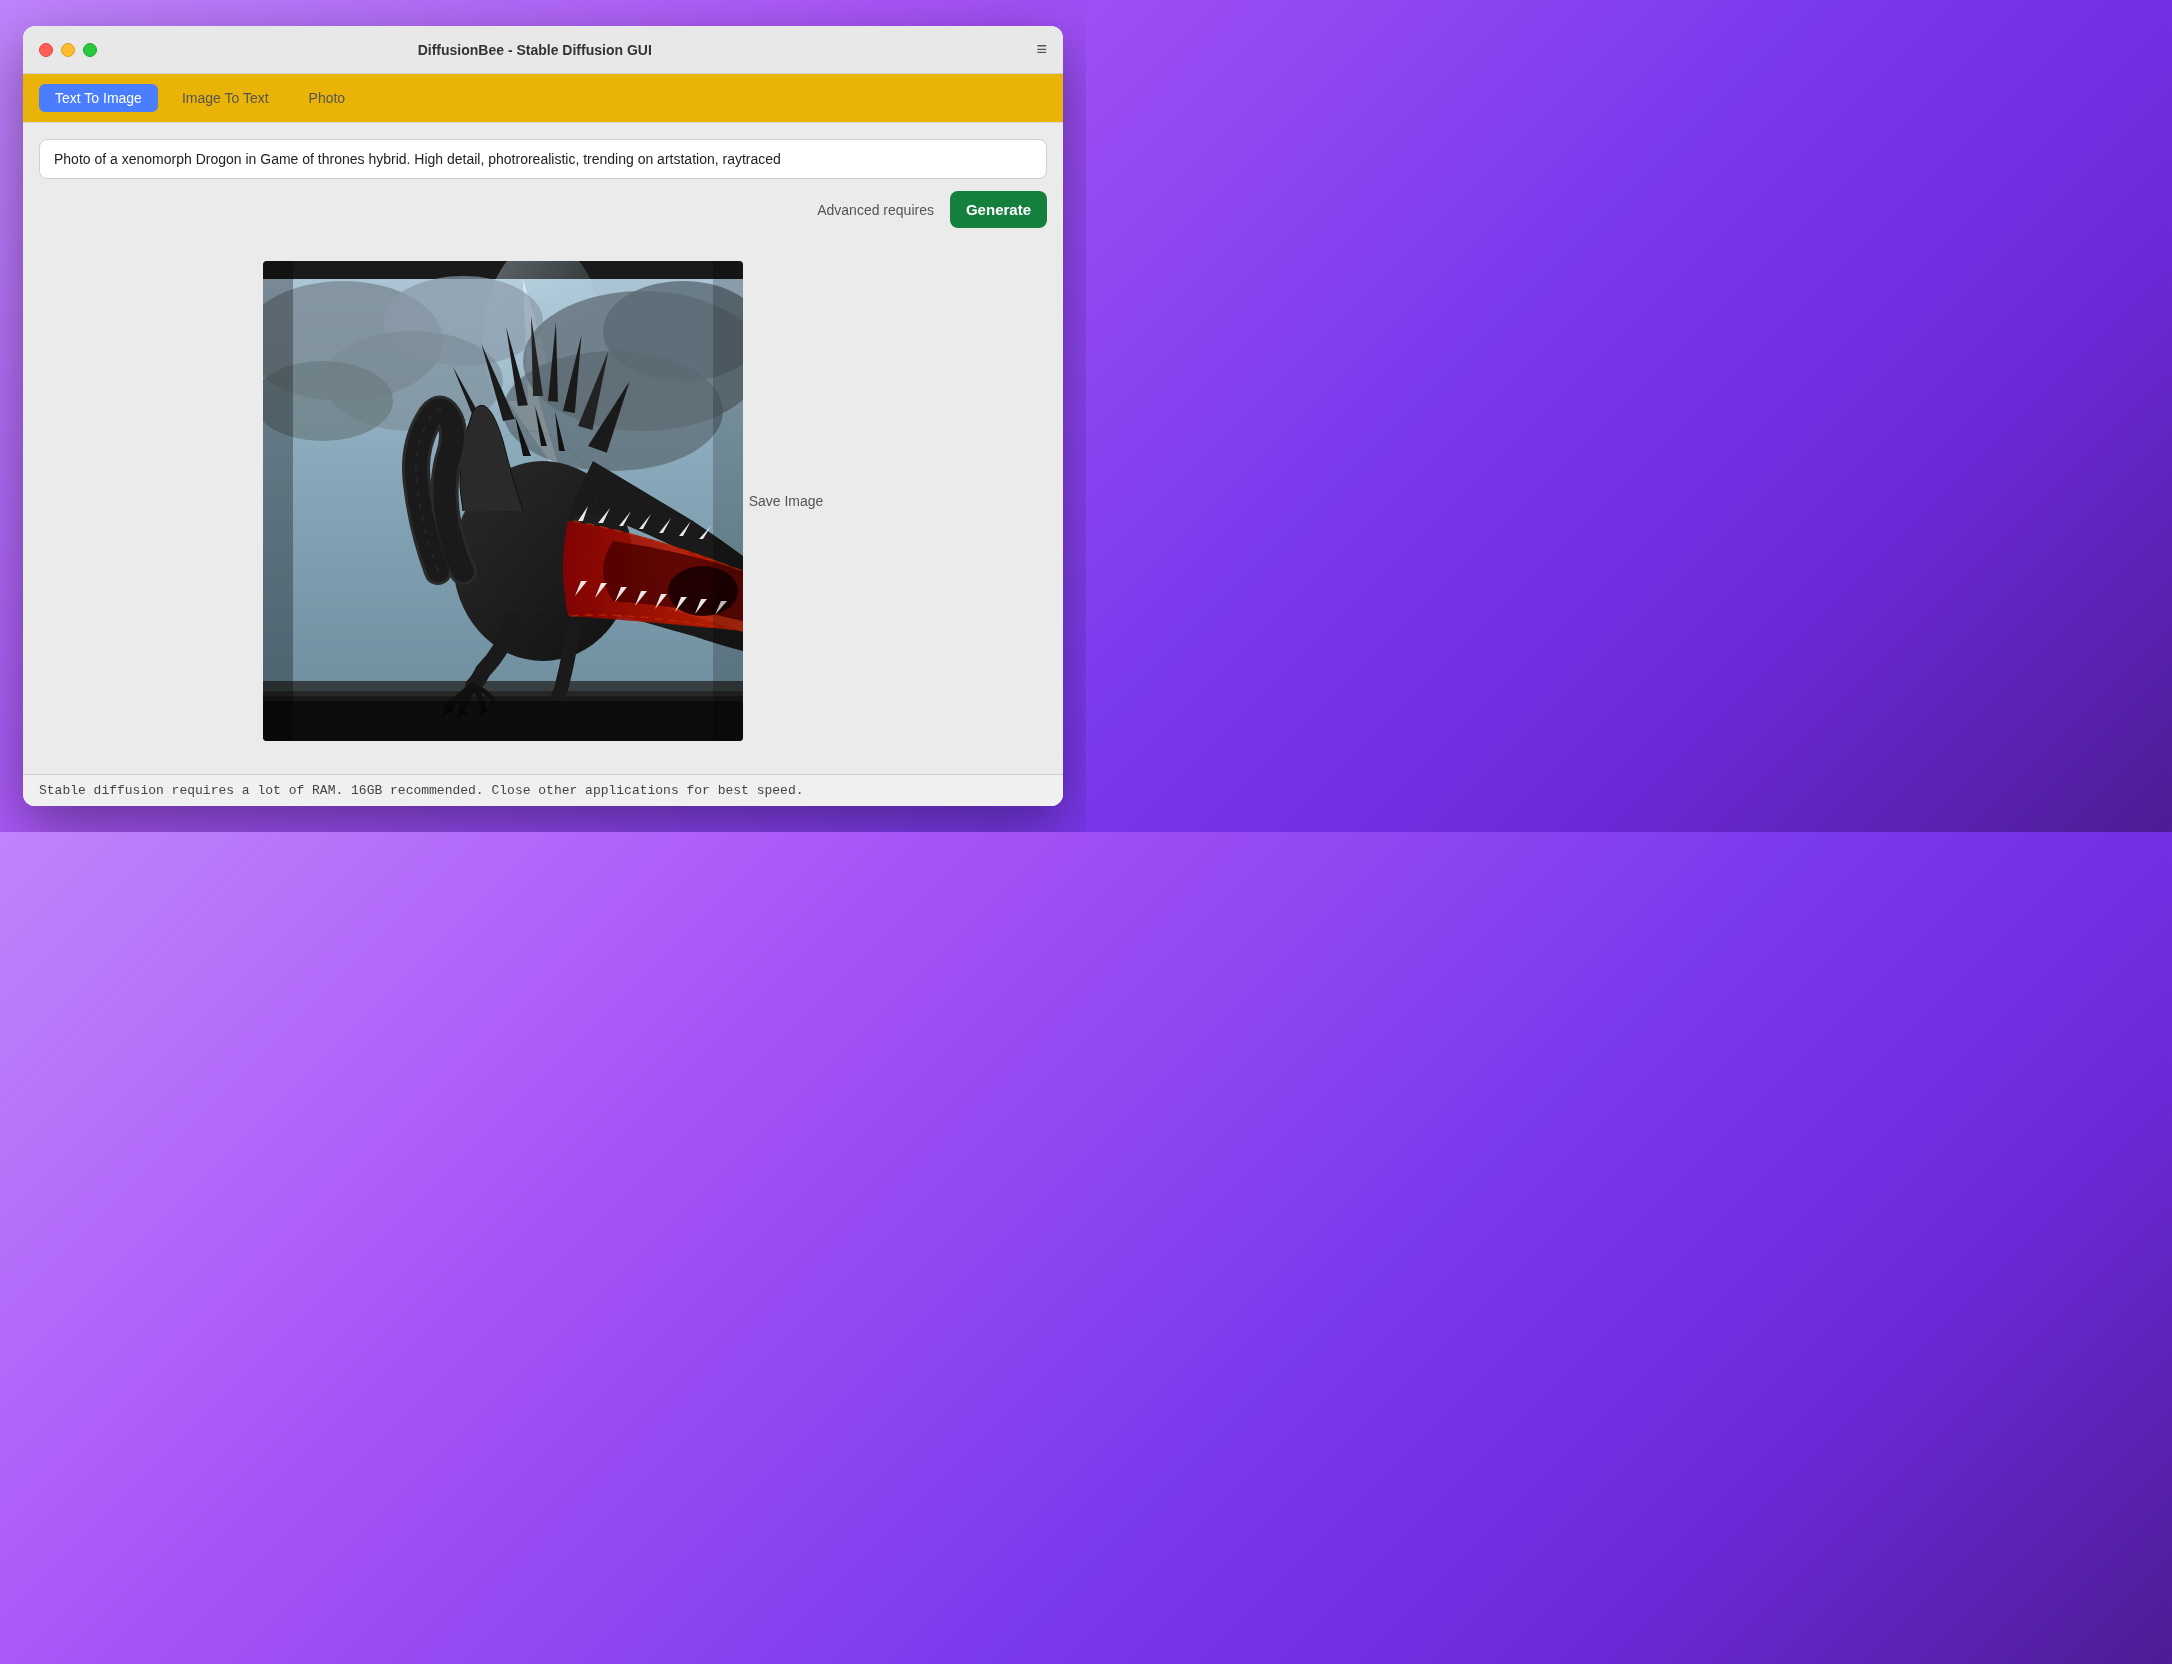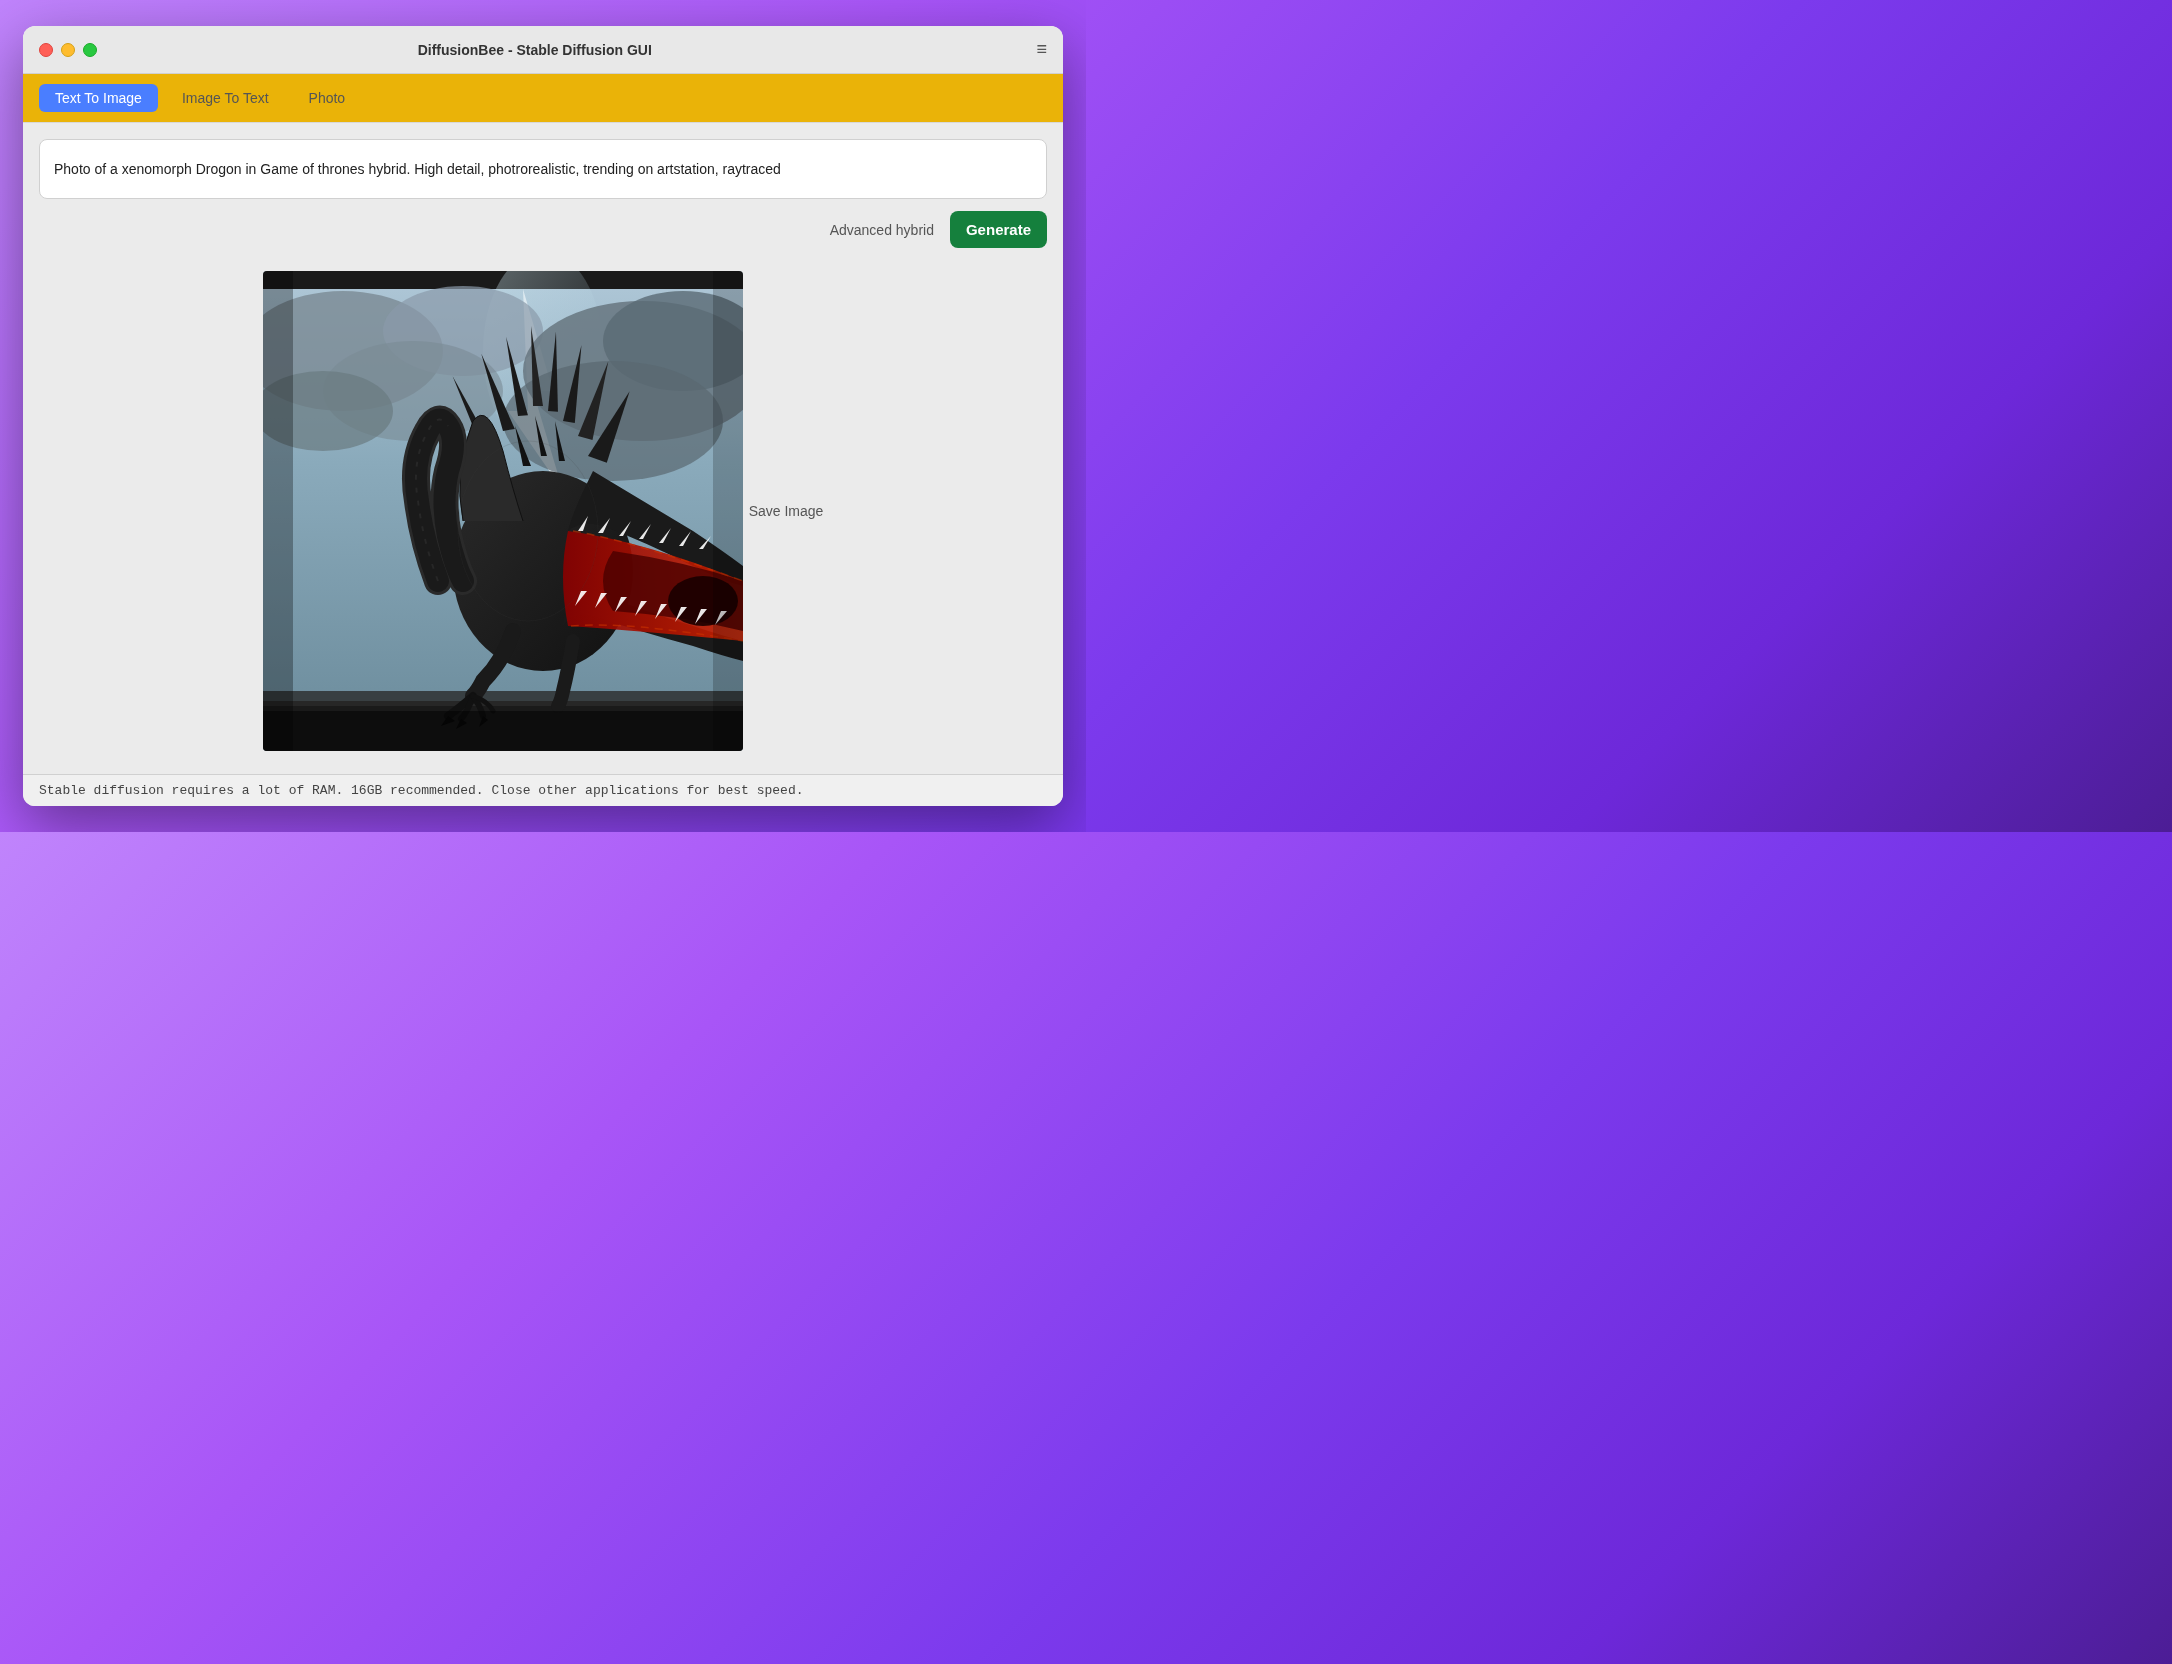--- a/index.html
+++ b/index.html
@@ -119,21 +119,21 @@
 
     .prompt-input {
       flex: 1;
       background: white;
       border: 1px solid #d0d0d0;
       border-radius: 8px;
       padding: 10px 14px;
       font-size: 14px;
       color: #222;
       outline: none;
-      height: 60px;
+      height: 40px;
     }
 
     .toolbar-row {
       display: flex;
       align-items: center;
       justify-content: flex-end;
       gap: 16px;
       margin-bottom: 16px;
     }
 
@@ -227,21 +227,21 @@
     </div>
   </div>
 
   <div class="main-content">
 
     <div class="prompt-row">
       <input class="prompt-input" type="text" value="Photo of a xenomorph Drogon in Game of thrones hybrid. High detail, photrorealistic, trending on artstation, raytraced" style="">
     </div>
 
     <div class="toolbar-row">
-      <a class="advanced-options-link">Advanced hybrid</a>
+      <a class="advanced-options-link">Advanced requires</a>
       <button class="generate-btn">Generate</button>
     </div>
 
     <div class="image-area">
       <div class="generated-image-container">
         <div class="generated-image">
           
           <svg class="creature-scene" viewBox="0 0 480 480" xmlns="http://www.w3.org/2000/svg">
 
             <defs>

